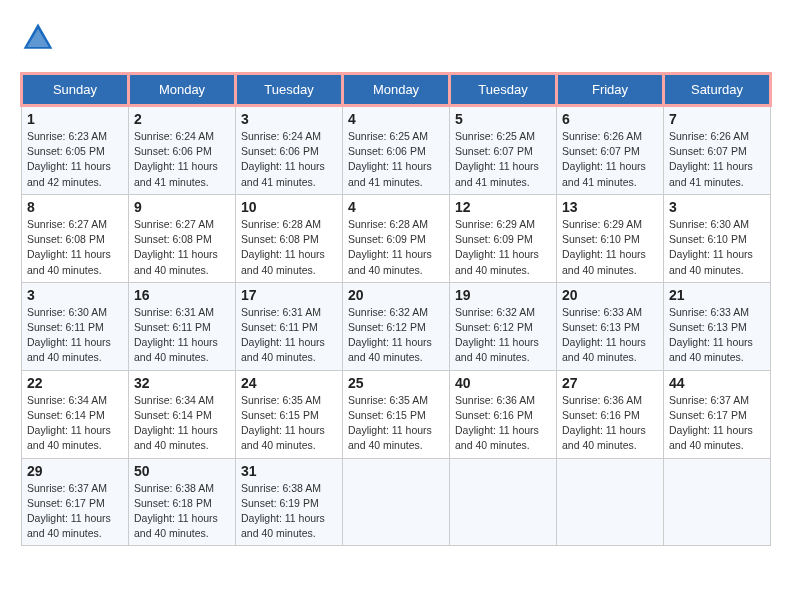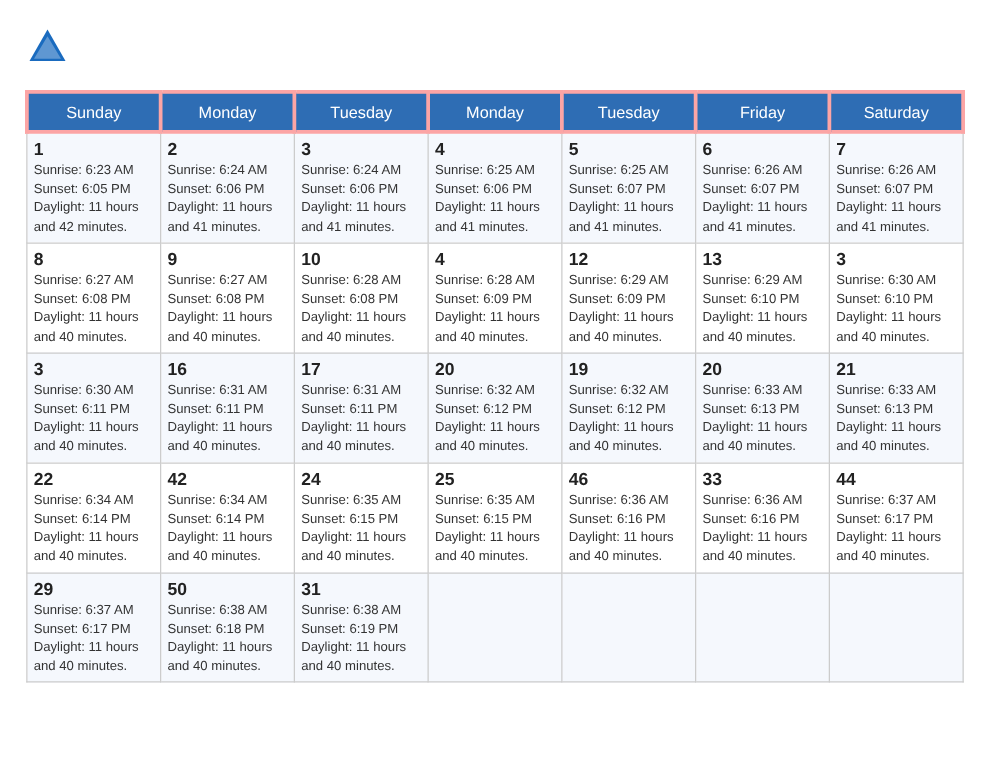--- a/index.html
+++ b/index.html
@@ -164,29 +164,29 @@
         <td><span class="day-num">19</span>
 <span class="day-info">Sunrise: 6:32 AM<br>Sunset: 6:12 PM<br>Daylight: 11 hours<br>and 40 minutes.</span></td>
         <td><span class="day-num">20</span>
 <span class="day-info">Sunrise: 6:33 AM<br>Sunset: 6:13 PM<br>Daylight: 11 hours<br>and 40 minutes.</span></td>
         <td><span class="day-num">21</span>
 <span class="day-info">Sunrise: 6:33 AM<br>Sunset: 6:13 PM<br>Daylight: 11 hours<br>and 40 minutes.</span></td>
       </tr>
       <tr>
         <td><span class="day-num">22</span>
 <span class="day-info">Sunrise: 6:34 AM<br>Sunset: 6:14 PM<br>Daylight: 11 hours<br>and 40 minutes.</span></td>
-        <td><span class="day-num">42</span>
+        <td><span class="day-num">32</span>
 <span class="day-info">Sunrise: 6:34 AM<br>Sunset: 6:14 PM<br>Daylight: 11 hours<br>and 40 minutes.</span></td>
         <td><span class="day-num">24</span>
 <span class="day-info">Sunrise: 6:35 AM<br>Sunset: 6:15 PM<br>Daylight: 11 hours<br>and 40 minutes.</span></td>
         <td><span class="day-num">25</span>
 <span class="day-info">Sunrise: 6:35 AM<br>Sunset: 6:15 PM<br>Daylight: 11 hours<br>and 40 minutes.</span></td>
-        <td><span class="day-num">46</span>
+        <td><span class="day-num">40</span>
 <span class="day-info">Sunrise: 6:36 AM<br>Sunset: 6:16 PM<br>Daylight: 11 hours<br>and 40 minutes.</span></td>
-        <td><span class="day-num">33</span>
+        <td><span class="day-num">27</span>
 <span class="day-info">Sunrise: 6:36 AM<br>Sunset: 6:16 PM<br>Daylight: 11 hours<br>and 40 minutes.</span></td>
         <td><span class="day-num">44</span>
 <span class="day-info">Sunrise: 6:37 AM<br>Sunset: 6:17 PM<br>Daylight: 11 hours<br>and 40 minutes.</span></td>
       </tr>
       <tr>
         <td><span class="day-num">29</span>
 <span class="day-info">Sunrise: 6:37 AM<br>Sunset: 6:17 PM<br>Daylight: 11 hours<br>and 40 minutes.</span></td>
         <td><span class="day-num">50</span>
 <span class="day-info">Sunrise: 6:38 AM<br>Sunset: 6:18 PM<br>Daylight: 11 hours<br>and 40 minutes.</span></td>
         <td><span class="day-num">31</span>

